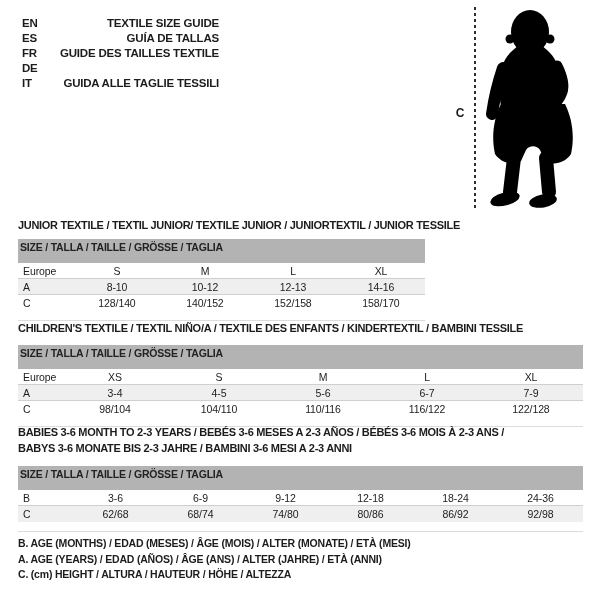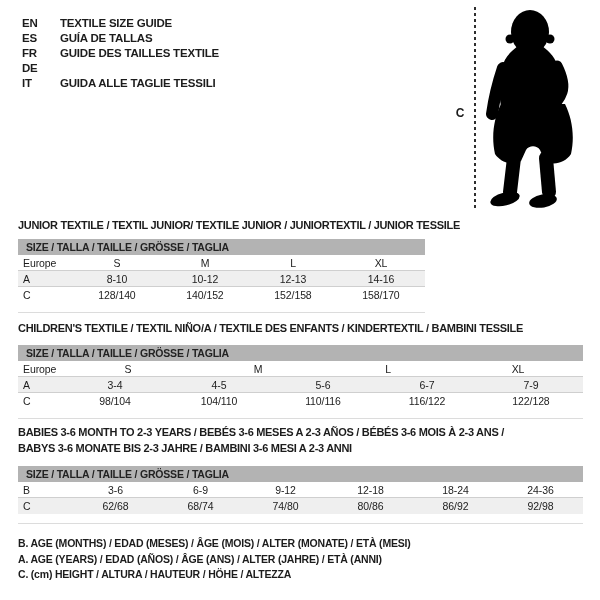--- a/index.html
+++ b/index.html
@@ -1,21 +1,21 @@
 <!DOCTYPE html>
 <html><head>
 <meta charset="utf-8">
 <style>
   * { margin:0; padding:0; box-sizing:border-box; }
   html,body { width:600px; height:600px; background:#ffffff; }
   body { font-family:"Liberation Sans", sans-serif; color:#1c1c1c; position:relative; overflow:hidden; }
 
   
   .lang-block { position:absolute; left:22px; top:16px; }
-  .lang-row { display:flex; line-height:15px; font-size:11.5px; font-weight:bold; letter-spacing:-0.2px; }
+  .lang-row { display:flex; line-height:15px; font-size:11.5px; font-weight:bold; letter-spacing:-0.2px;justify-content:space-between; }
   .lang-code { width:38px; }
 
   
   .measure-line { position:absolute; left:474px; top:7px; width:2px; height:202px;
     background:repeating-linear-gradient(to bottom, #2e2e2e 0 3px, transparent 3px 6px); }
   .measure-label { position:absolute; left:452px; top:106px; width:16px; text-align:center;
     font-size:12px; font-weight:bold; }
   .baby-svg { position:absolute; left:486px; top:8px; }
 
   
@@ -24,21 +24,21 @@
   #s1-title { top:217px; width:560px; }
   #s2-title { top:320px; width:578px; }
   #s3-title { top:424px; width:578px; }
 
   
   .size-table { position:absolute; left:18px; background:#fff; padding-bottom:9px;
     border-bottom:1px solid #dcdcdc; }
   #s1-table { top:239px; width:407px; }
   #s2-table { top:345px; width:565px; }
   #s3-table { top:466px; width:565px; }
-  .thead { height:16px; line-height:16px; background:#b3b3b3; padding-left:8px;
+  .thead { height:24px; line-height:16px; background:#b3b3b3; padding-left:2px;
     font-size:10.5px; font-weight:bold; letter-spacing:-0.2px; color:#222; }
   .trow { display:flex; height:16px; line-height:16px; border-bottom:1px solid #cfcfcf;
     font-size:10.5px; letter-spacing:-0.1px; }
   .trow:last-child { border-bottom:none; }
   .trow.shaded { background:#efefef; }
   .cl { width:55px; padding-left:5px; }
   #s2-table .cl { width:45px; }
   .cv { flex:1; text-align:center; }
 
   
@@ -112,20 +112,21 @@
       <div class="cv">152/158</div>
       <div class="cv">158/170</div>
     </div>
   </div>
 
 <div id="s2-title" class="sec-title">CHILDREN'S TEXTILE / TEXTIL NIÑO/A / TEXTILE DES ENFANTS / KINDERTEXTIL / BAMBINI TESSILE</div>
 <div id="s2-table" class="size-table">
     <div class="thead">SIZE / TALLA / TAILLE / GRÖSSE / TAGLIA</div>
     <div class="trow">
       <div class="cl">Europe</div>
+      <div class="cv">XS</div>
       <div class="cv">S</div>
       <div class="cv">M</div>
       <div class="cv">L</div>
       <div class="cv">XL</div>
     </div>
     <div class="trow shaded">
       <div class="cl">A</div>
       <div class="cv">3-4</div>
       <div class="cv">4-5</div>
       <div class="cv">5-6</div>

